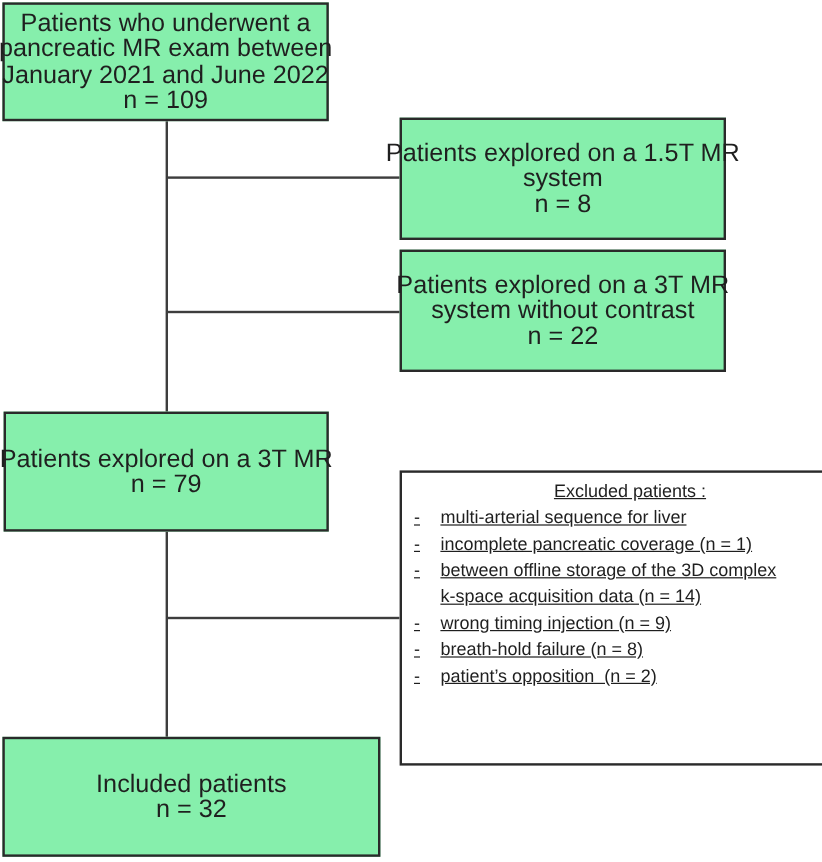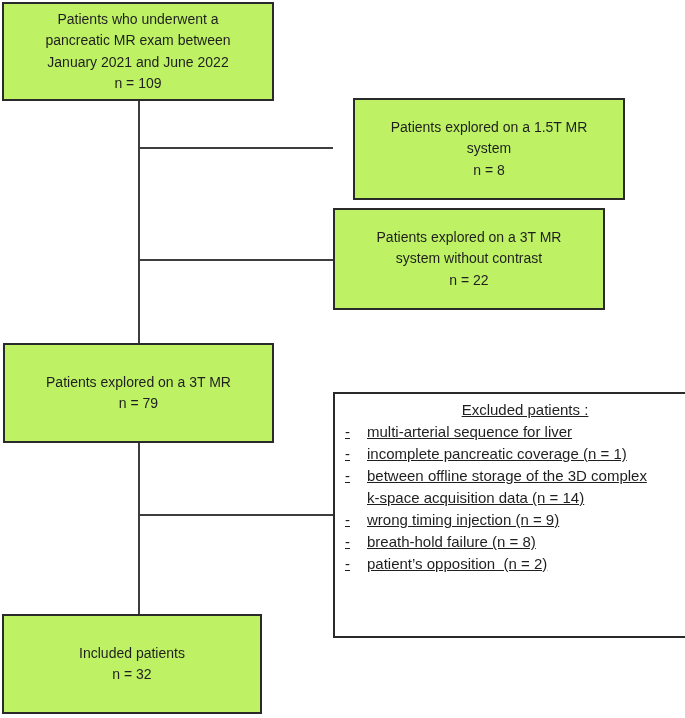--- a/index.html
+++ b/index.html
@@ -13,38 +13,38 @@
     height: 718px;
     background: #ffffff;
     font-family: "Liberation Sans", "DejaVu Sans", sans-serif;
     color: #1f1f1f;
     overflow: hidden;
   }
   .fc-box {
     position: absolute;
     box-sizing: border-box;
     border: 2px solid #2a2a2a;
-    background: #bef264;
+    background: #86efac;
     display: flex;
     flex-direction: column;
     justify-content: center;
     align-items: center;
     text-align: center;
-    font-size: 14px;
+    font-size: 21px;
     line-height: 21.5px;
   }
   .fc-box .bline {
     white-space: pre;
   }
   
   #box-initial   { left: 2px;   top: 2px;   width: 272px; height: 99px; }
-  #box-15t       { left: 353px; top: 98px;  width: 272px; height: 102px; }
+  #box-15t       { left: 333px; top: 98px;  width: 272px; height: 102px; }
   #box-3t-nc     { left: 333px; top: 208px; width: 272px; height: 102px; }
   #box-3t-c      { left: 3px;   top: 343px; width: 271px; height: 100px; }
-  #box-included  { left: 2px;   top: 614px; width: 260px; height: 100px; }
+  #box-included  { left: 2px;   top: 614px; width: 315px; height: 100px; }
 
   
   #box-excluded {
     position: absolute;
     box-sizing: border-box;
     border: 2px solid #2a2a2a;
     background: #ffffff;
     left: 333px; top: 392px; width: 380px; height: 246px;
     font-size: 15px;
     line-height: 22px;

